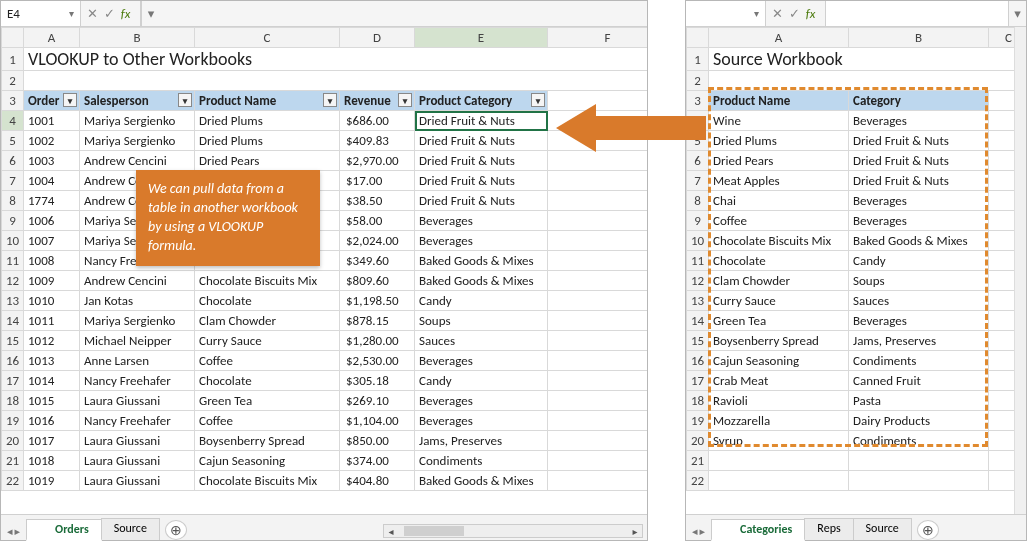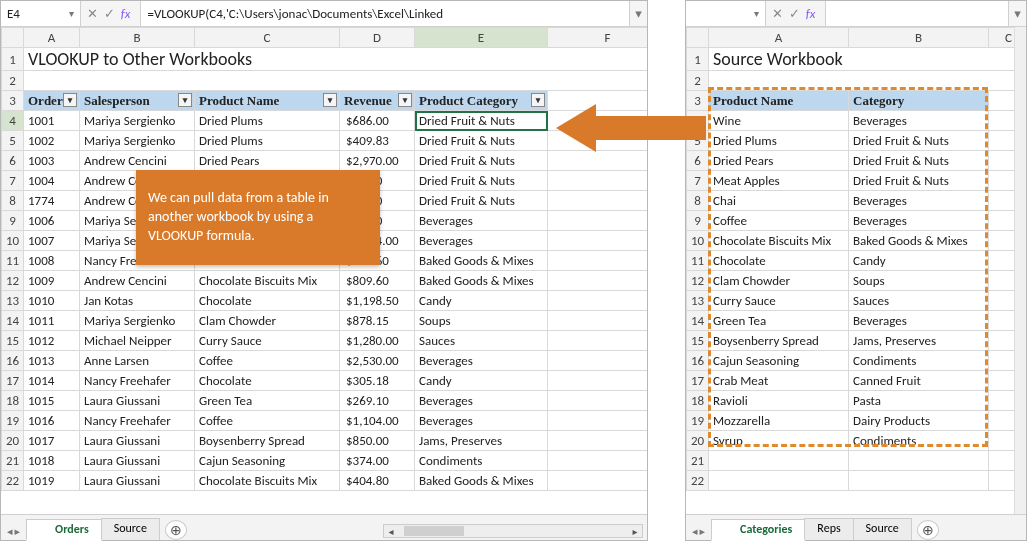--- a/index.html
+++ b/index.html
@@ -33,21 +33,21 @@
   .namebox, .fx-box {
     border-right: 1px solid #d0d0d0;
     display: flex;
     align-items: center;
     padding: 0 6px;
     background: #fff;
   }
   .namebox { width: 80px; justify-content: space-between; }
   .namebox span:last-child { color:#777; font-size:10px; }
   .fx-btns { display:flex; align-items:center; gap:6px; padding:0 6px; border-right:1px solid #d0d0d0; background:#f5f5f5; color:#888;}
-  .fx-label { font-style: italic; color:#8b5cf6; padding-right:4px;}
+  .fx-label { font-style: italic; color:#4d7c0f; padding-right:4px;}
   .formula-input { flex:1; background:#fff; display:flex; align-items:center; padding:0 6px; overflow:hidden; white-space:nowrap;}
   .formula-expand { width:18px; display:flex; align-items:center; justify-content:center; color:#777; background:#f5f5f5; border-left:1px solid #d0d0d0;}
   .grid-wrap { position:relative; flex:1; overflow:hidden; background:#fff;}
   table.sheet { border-collapse: collapse; table-layout: fixed; width:100%; }
   table.sheet th, table.sheet td {
     border: 1px solid #d9d9d9;
     height: 20px;
     padding: 0 4px;
     overflow: hidden;
     white-space: nowrap;
@@ -65,21 +65,20 @@
     background: #f3f3f3;
     color:#444;
     text-align:center;
     width:22px;
   }
   .title-cell { font-size:18px; font-weight:bold; }
   .tblhdr {
     background: #bdd7ee !important;
     font-weight:bold !important;
     position:relative;
-    font-family:Liberation Serif, serif;
   }
   .filter-btn {
     position:absolute; right:2px; top:2px;
     width:14px; height:14px;
     border:1px solid #888;
     background:#f5f5f5;
     display:flex; align-items:center; justify-content:center;
     font-size:9px; color:#333;
   }
   td.num { text-align:right; padding-right:6px;}
@@ -121,28 +120,29 @@
   .hscroll {
     position:absolute; right:4px; bottom:2px; height:14px; width:260px;
     background:#eee; border:1px solid #ccc; display:flex; align-items:center;
   }
   .hscroll .thumb { width:60px; height:10px; background:#cfcfcf; margin-left:6px;}
   .hscroll .arr { width:14px; text-align:center; color:#555; font-size:10px;}
   
   .callout {
     position:absolute;
     left:136px; top:170px;
-    width:244px;
+    width:184px;
     background:#d97a2b;
     color:#fff;
-    padding:19px 12px;
+    padding:10px 12px;
     font-size:14px;
     line-height:1.35;
     z-index:20;
     box-shadow:0 2px 4px rgba(0,0,0,0.25);
+    font-style:italic;
   }
   .big-arrow {
     position:absolute;
     left:556px; top:100px;
     width:150px; height:56px;
     z-index:19;
   }
   
   .dashed-sel {
     position:absolute;
@@ -158,23 +158,20 @@
 <div class="wb left">
   <div class="fbar">
     <div class="namebox">
       <span>E4</span>
       <span>▾</span>
     </div>
     <div class="fx-btns">
       <span>✕</span>
       <span>✓</span>
       <span class="fx-label">fx</span>
-    </div>
-    <div class="formula-input">
-      <span>=VLOOKUP(C4,'C:\Users\jonac\Documents\Excel\Linked</span>
     </div>
     <div class="formula-expand">▾</div>
   </div>
   <div class="grid-wrap">
     <table class="sheet" id="left-table">
         <colgroup>
           <col style="width:22px">
           <col style="width:56px">
           <col style="width:115px">
           <col style="width:145px">

